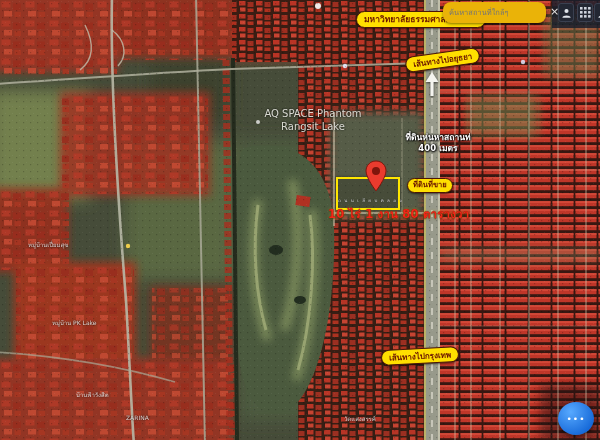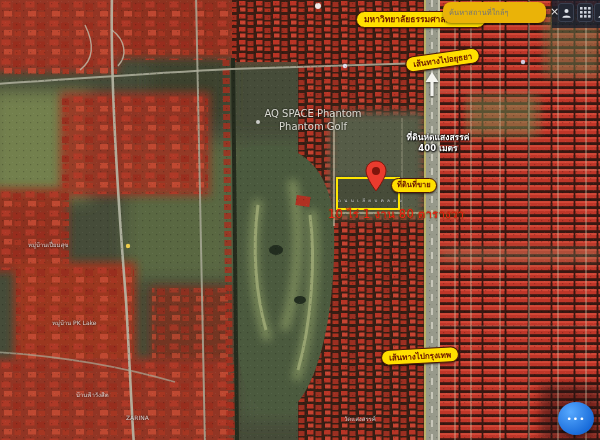--- a/index.html
+++ b/index.html
@@ -8,27 +8,27 @@
   .stage *{box-sizing:border-box;}
   svg.map{position:absolute;left:0;top:0;}
 
   .abs{position:absolute;}
 
   
   .pill{background:#ffdf00;border:1.6px solid #4a1608;border-radius:10px;
         color:#6b1500;font-weight:bold;font-size:8.5px;line-height:1.15;
         padding:2.5px 7px;white-space:nowrap;box-shadow:0 1px 2px rgba(0,0,0,.55);}
 
-  .pill.small{font-size:7.5px;padding:2px 5px;}
+  .pill.small{font-size:7.5px;padding:2px 5px;margin-left:16px;}
 
   
   .white-note{color:#fff;font-weight:bold;font-size:8.5px;text-align:center;line-height:1.3;
         text-shadow:0 0 2px #000,0 1px 2px #000,1px 0 2px #000;white-space:nowrap;}
 
-  .area-text{color:#f22718;font-weight:400;font-size:11.5px;text-align:right;white-space:nowrap;
+  .area-text{color:#f22718;font-weight:700;font-size:11.5px;text-align:right;white-space:nowrap;
         letter-spacing:.2px;
         text-shadow:0 0 1px #5e0b02,0 0 3px rgba(255,215,0,.55),0 1px 2px rgba(0,0,0,.6);}
 
   .plot{border:2px solid #ffe600;background:rgba(18,22,8,.22);
         box-shadow:0 0 3px rgba(0,0,0,.5);}
   .plot-caption{color:rgba(255,255,255,.85);font-size:4.5px;letter-spacing:1px;text-align:center;
         text-shadow:0 0 1px #000;white-space:nowrap;}
 
   .poi-label{color:#e9e9e2;font-size:10px;line-height:1.25;text-align:center;
         text-shadow:0 0 2px #000;opacity:.9;white-space:nowrap;}
@@ -205,41 +205,41 @@
   <div class="abs pill rot-n8" style="left:405px;top:52px;font-size:8px;">เส้นทางไปอยุธยา</div>
 
   <svg class="abs" style="left:424px;top:72px;" width="16" height="26" viewBox="0 0 16 26">
     <g stroke="#f4f4ee" fill="#f4f4ee" style="filter:drop-shadow(0 1px 1px rgba(0,0,0,.6))">
       <line x1="8" y1="24" x2="8" y2="8" stroke-width="3.2"></line>
       <polygon points="1.5,10 8,0 14.5,10" stroke-width="0"></polygon>
     </g>
   </svg>
 
   <div class="abs white-note" style="left:404px;top:132px;width:68px;">
-    <div>ที่ดินห่ดแสงสรรค่</div>
+    <div>ที่ดินห่นหาสถานท่</div>
     <div>400 เมตร</div>
   </div>
 
   <div class="abs plot" style="left:336px;top:177px;width:64px;height:33px;"></div>
   <div class="abs plot-caption" style="left:338px;top:197px;width:60px;">ถ น น เ ลี ย บ ค ล อ ง</div>
 
   <svg class="abs" style="left:364px;top:158px;" width="24" height="36" viewBox="0 0 24 34">
     <path d="M12,2 C6,2 2,6.5 2,12 C2,19 12,32 12,32 C12,32 22,19 22,12 C22,6.5 18,2 12,2 Z" fill="#ea3b2e" stroke="#7e150c" stroke-width="1"></path>
     <circle cx="12" cy="12" r="4" fill="#7e150c"></circle>
   </svg>
 
   <div class="abs pill small" style="left:391px;top:178px;">ที่ดินที่ขาย</div>
 
   <div class="abs area-text" style="left:328px;top:205px;width:124px;">10 ไร่ 1 งาน 80 ตารางวา</div>
 
   <div class="abs pill rot-n3" style="left:381px;top:348px;font-size:8px;">เส้นทางไปกรุงเทพ</div>
 
   <div class="abs poi-label" style="left:258px;top:108px;width:110px;">
     <div>AQ SPACE Phantom</div>
-    <div>Phantom Golf</div>
+    <div>Rangsit Lake</div>
   </div>
   <div class="abs tiny-label" style="left:28px;top:240px;">หมู่บ้านเปี่ยมสุข</div>
   <div class="abs tiny-label" style="left:52px;top:318px;">หมู่บ้าน PK Lake</div>
   <div class="abs tiny-label" style="left:76px;top:390px;">บ้านฟ้ารังสิต</div>
   <div class="abs tiny-label" style="left:126px;top:414px;">ZARINA</div>
   <div class="abs tiny-label" style="left:344px;top:414px;">วัดแสงสรรค์</div>
 
   <div class="abs search-bar">
     <input type="text" placeholder="ค้นหาสถานที่ใกล้ๆ" style="">
   </div>

